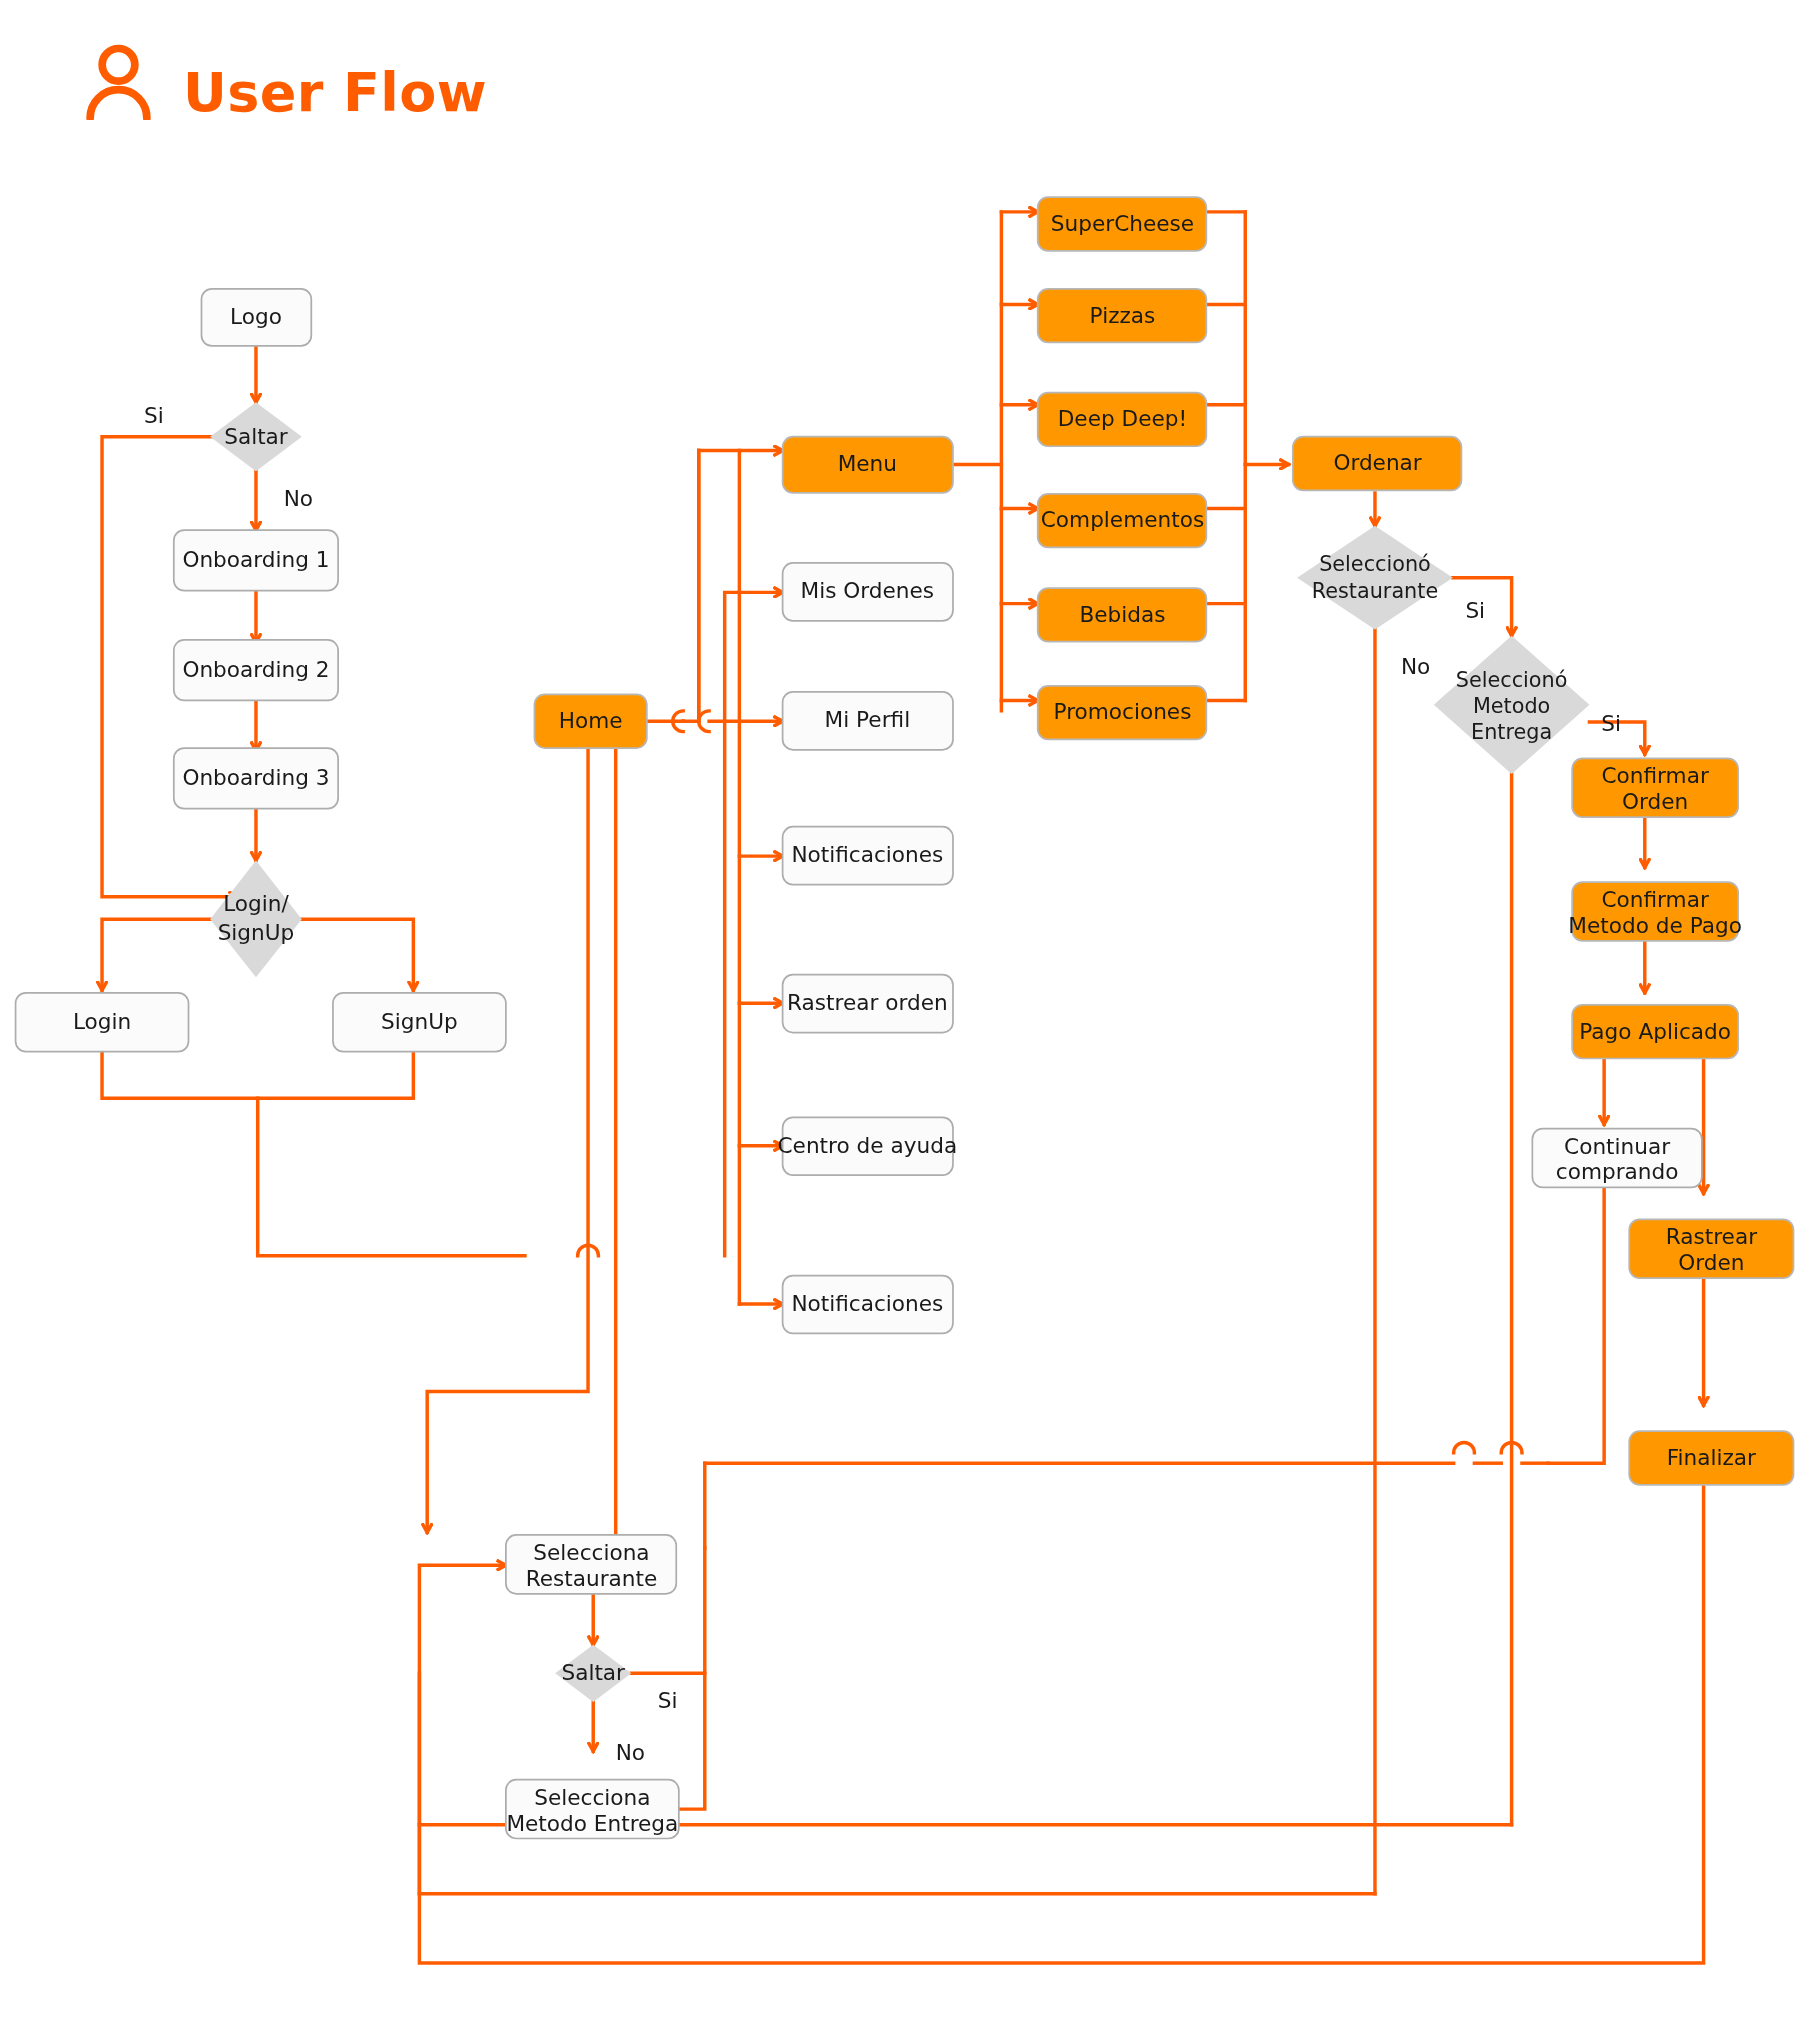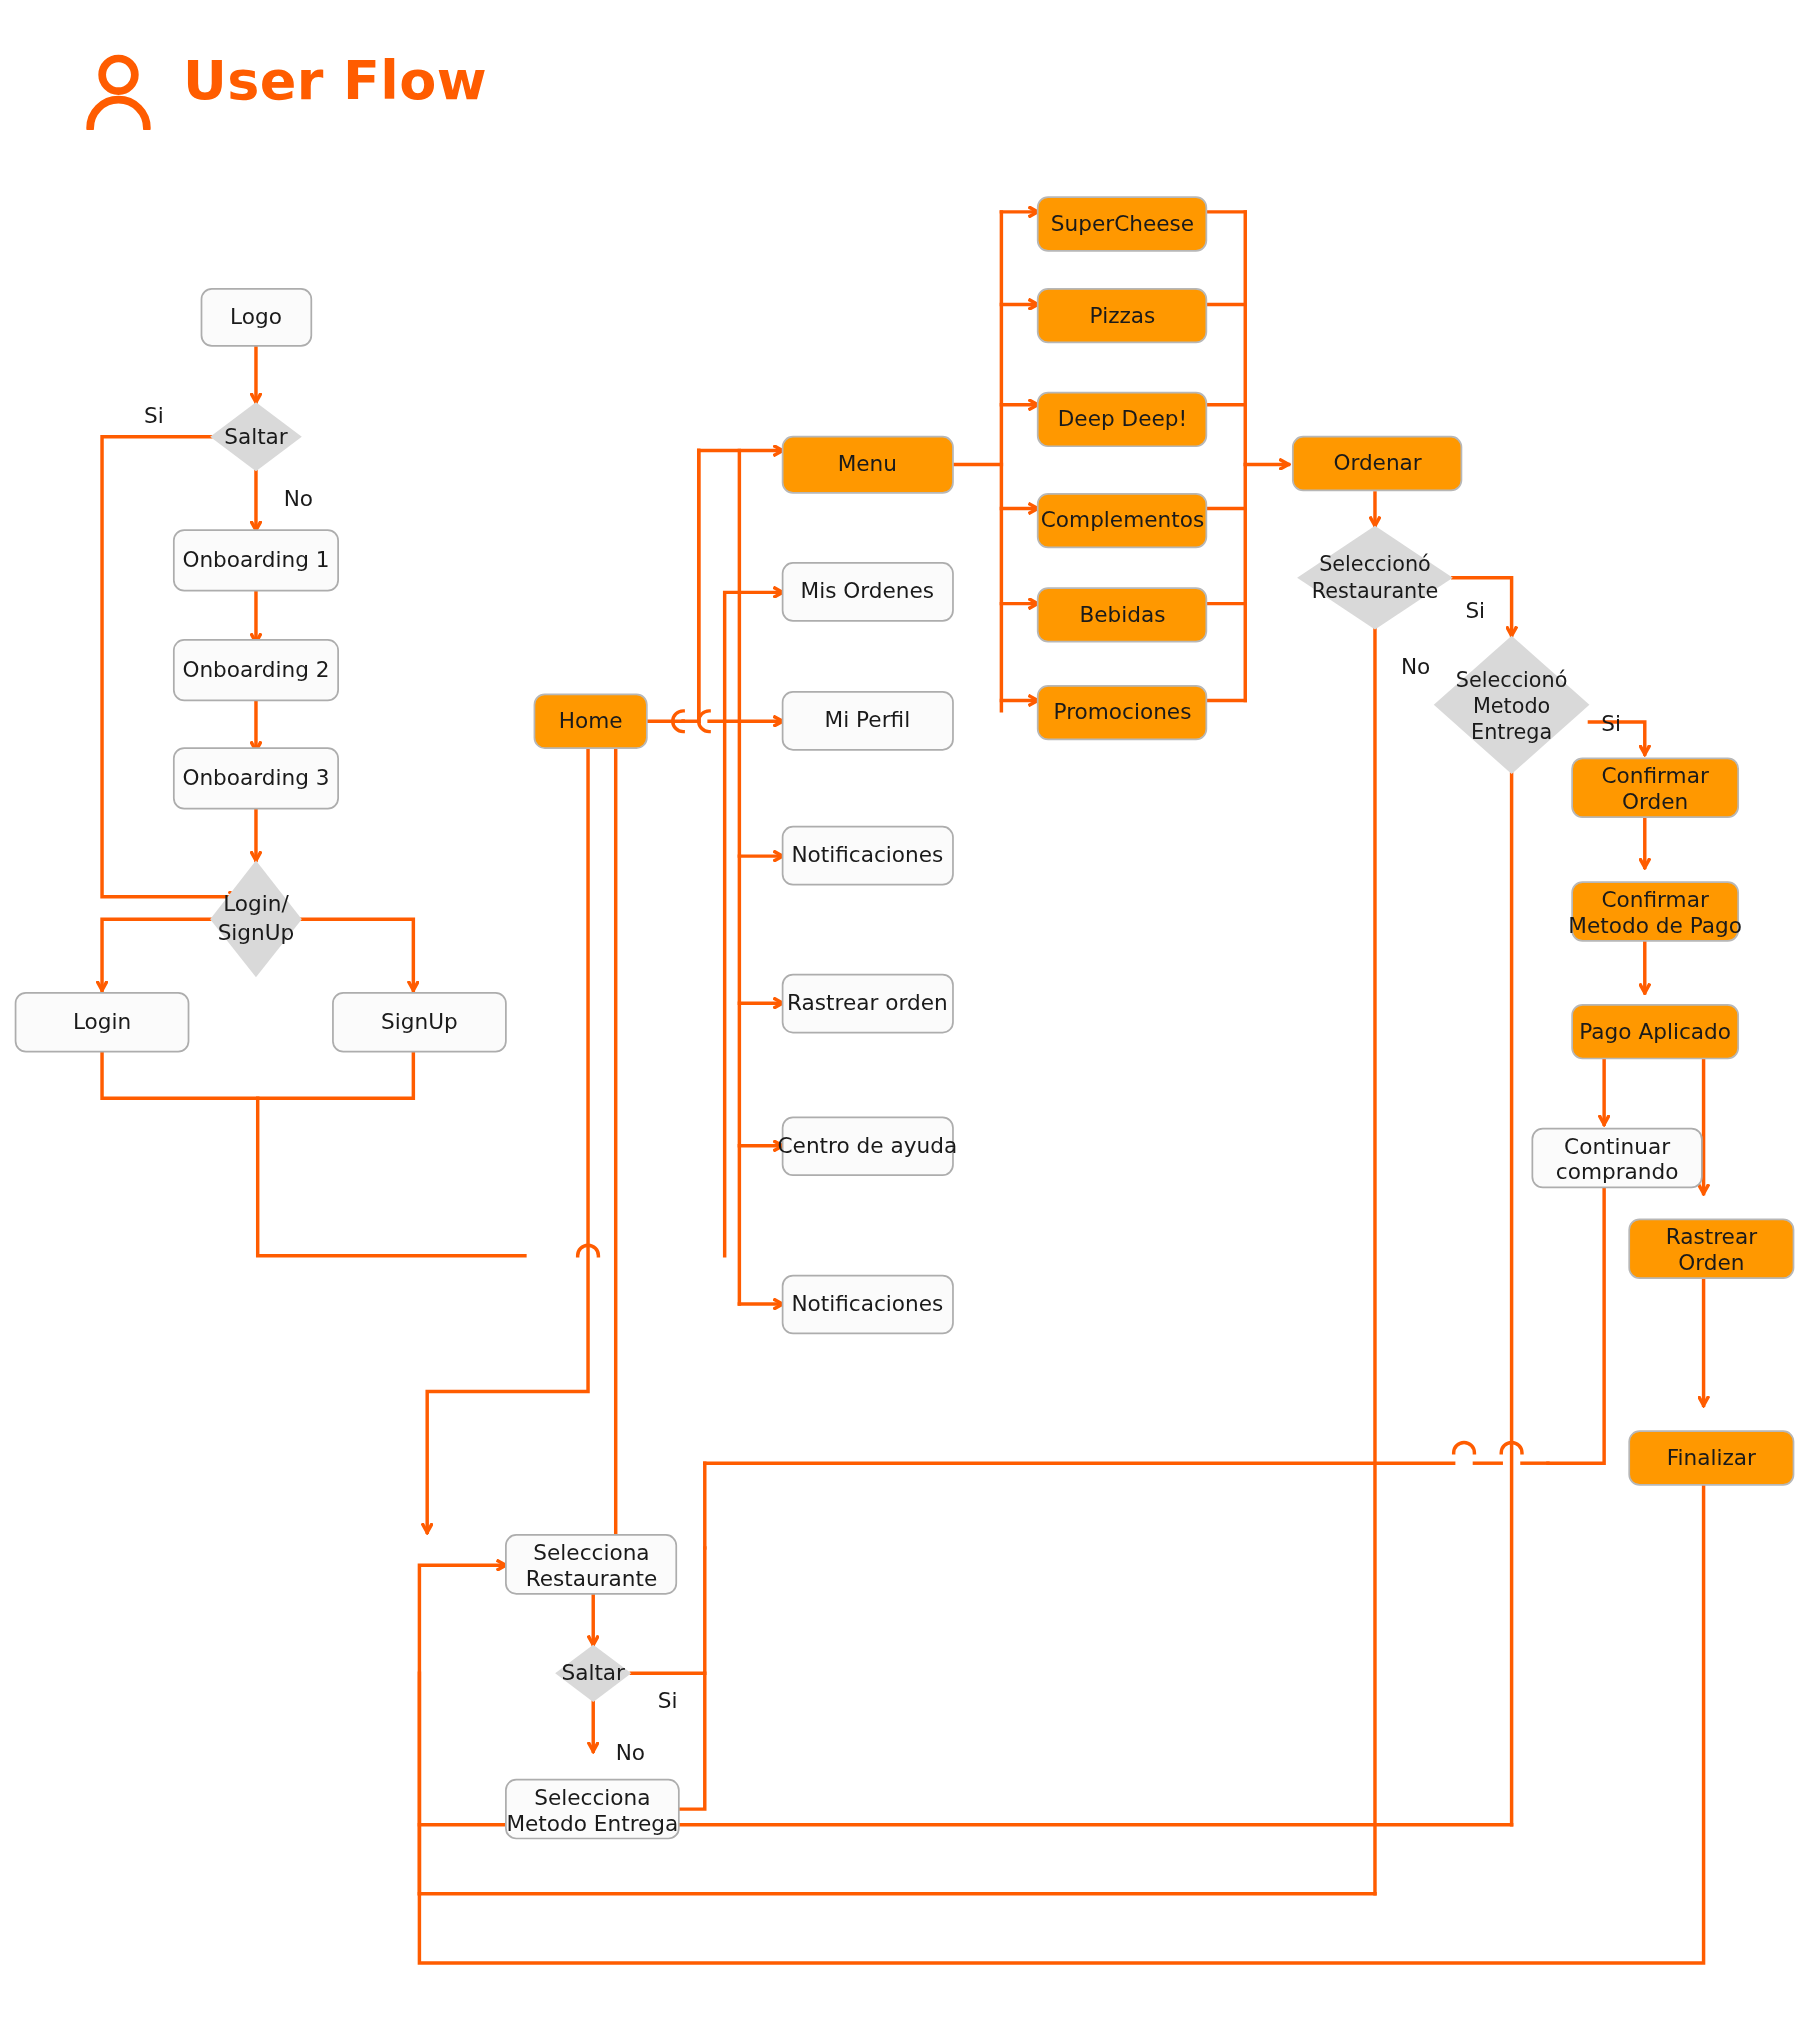--- a/index.html
+++ b/index.html
@@ -10,23 +10,23 @@
   body {
     width: 1816px;
     height: 2021px;
     font-family: "DejaVu Sans", sans-serif;
     position: relative;
     overflow: hidden;
   }
   #header {
     position: absolute;
     left: 85px;
-    top: 54px;
+    top: 44px;
     display: flex;
-    align-items: flex-start;
+    align-items: flex-end;
     gap: 31px;
   }
   #header .person-icon {
     width: 67px;
     height: 76px;
     display: block;
   }
   #header .title {
     font-family: "DejaVu Sans", sans-serif;
     font-size: 54px;

